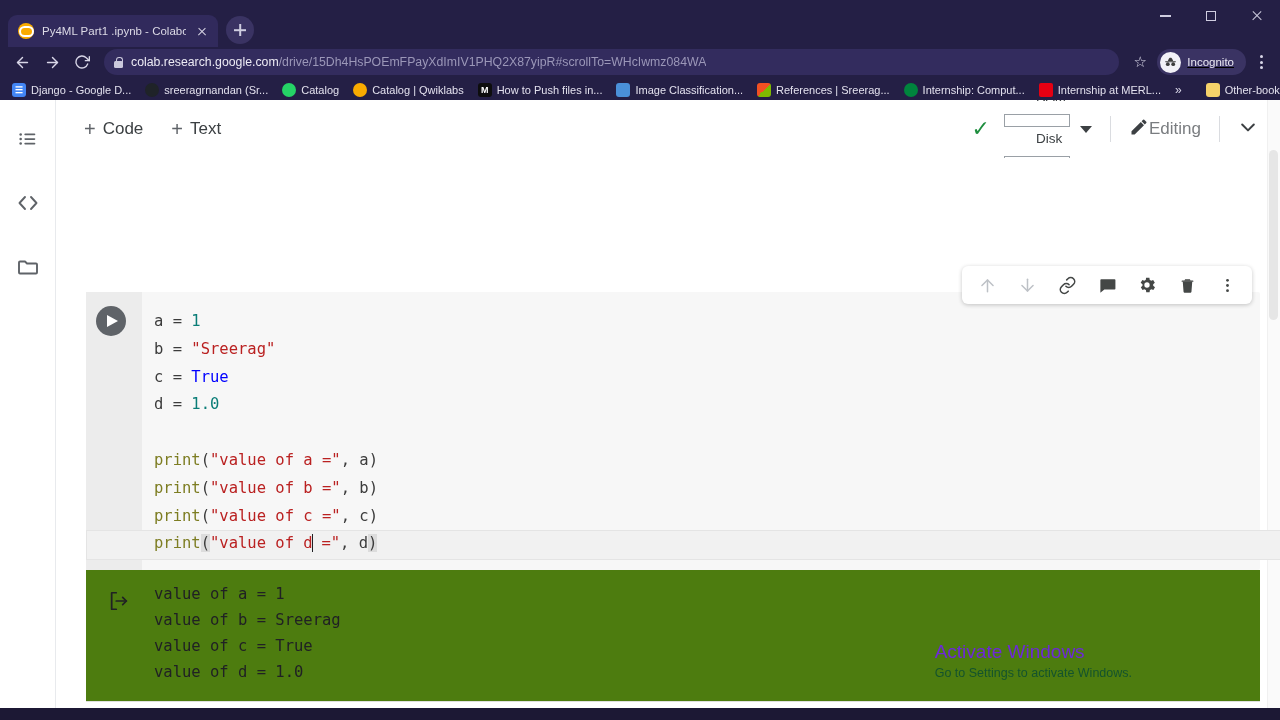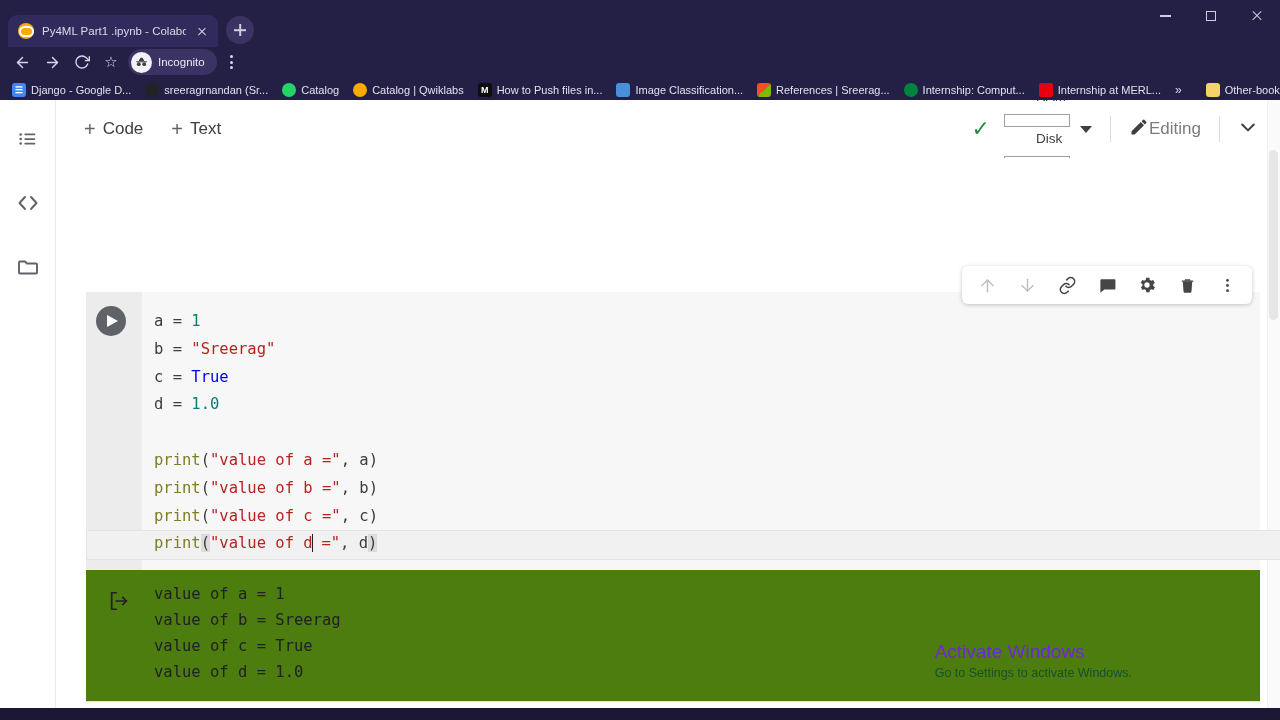--- a/index.html
+++ b/index.html
@@ -91,20 +91,21 @@
   }
   .url { font-size: 12.3px; white-space: nowrap; overflow: hidden; }
   .url .host { color: #eceaf4; }
   .url .path { color: #9b97b8; }
   .tb-right { display: flex; align-items: center; gap: 4px; }
   .star { color: #d9d7e8; font-size: 15px; width: 26px; text-align: center; }
   .incognito-pill {
     display: flex; align-items: center; gap: 6px;
     height: 26px; border-radius: 14px; background: #3a3363;
     padding: 0 12px 0 3px;
+    text-decoration: underline;
   }
   .incog-avatar {
     width: 21px; height: 21px; border-radius: 50%;
     background: #f2f1f7; display: flex; align-items: center; justify-content: center;
     font-size: 12px; color: #3c3c3c;
   }
   .incog-label { font-size: 11.5px; color: #eceaf4; }
   .kebab { width: 22px; display: flex; flex-direction: column; align-items: center; gap: 2.5px; }
   .kebab i { width: 3px; height: 3px; border-radius: 50%; background: #d9d7e8; display: block; }
 
@@ -261,20 +262,24 @@
           <polyline points="12 5 19 12 12 19"></polyline>
         </svg>
     </div>
     <div class="navbtn">
       <svg width="16" height="16" viewBox="0 0 24 24" fill="none" stroke="currentColor" stroke-width="2" stroke-linecap="round" stroke-linejoin="round">
           <polyline points="23 4 23 10 17 10"></polyline>
           <path d="M20.49 15a9 9 0 1 1-2.12-9.36L23 10"></path>
         </svg>
     </div>
 
+    <div class="omnibox">
+      <span class="lock"></span>
+      <span class="url"><span class="host">colab.research.google.com</span><span class="path">/drive/15Dh4HsPOEmFPayXdImIV1PHQ2X87yipR#scrollTo=WHcIwmz084WA</span></span>
+    </div>
 
     <div class="tb-right">
       <div class="star">☆</div>
       <div class="incognito-pill">
         <span class="incog-avatar">
           <svg width="13" height="13" viewBox="0 0 24 24" fill="currentColor">
               <path d="M12 3c-2 0-3 1-3.5 3L7 9h10l-1.5-3C15 4 14 3 12 3z"></path>
               <circle cx="7" cy="15" r="3.5"></circle>
               <circle cx="17" cy="15" r="3.5"></circle>
               <rect x="2" y="9.6" width="20" height="1.8" rx="0.9"></rect>

